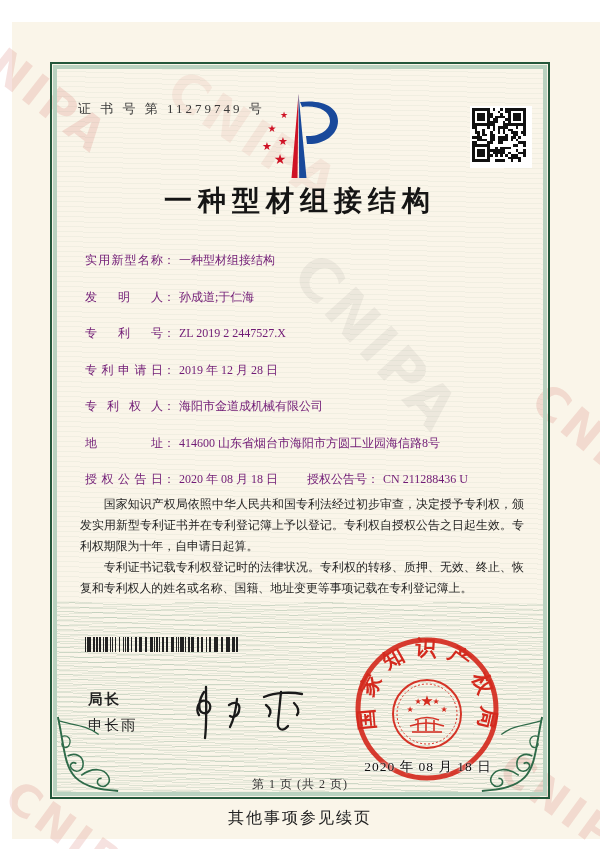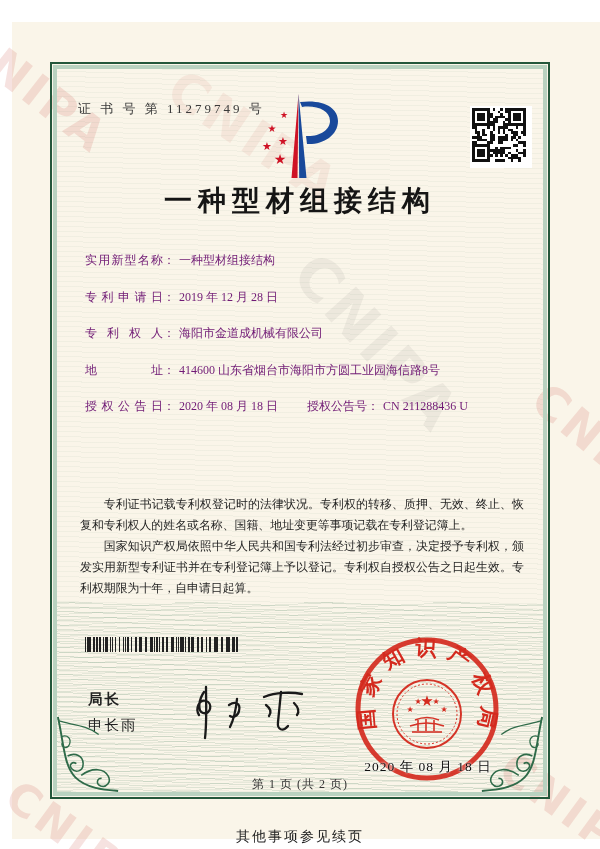--- a/index.html
+++ b/index.html
@@ -44,21 +44,21 @@
   .seal{position:absolute;left:300px;top:570px;width:150px;height:150px;}
   .seal-date{position:absolute;left:303px;top:694px;width:146px;text-align:center;
              font-size:13.5px;color:#101010;letter-spacing:1px;
              text-shadow:0 0 2px #fff,0 0 3px #fff;z-index:5;}
   .page-no{position:absolute;left:0;top:712px;width:100%;text-align:center;
            font-size:12px;color:#333;letter-spacing:1px;}
   .corner{position:absolute;bottom:2px;width:68px;height:82px;}
   .corner-l{left:2px;}
   .corner-r{right:2px;transform:scaleX(-1);}
   .continuation{position:absolute;left:0;top:808px;width:100%;text-align:center;
-                font-size:14px;color:#222;letter-spacing:2px;margin-top:20px;}
+                font-size:16px;color:#222;letter-spacing:2px;}
 </style>
 </head>
 <body>
 
 <div class="paper"></div>
 
 <div class="wm wm-pink" style="left:-18px;top:14px;font-size:46px;transform:rotate(38deg);">CNIPA</div>
 <div class="wm wm-pink-faint" style="left:190px;top:58px;font-size:52px;transform:rotate(34deg);">CNIPA</div>
 <div class="wm wm-grey" style="left:330px;top:240px;font-size:58px;transform:rotate(48deg);">CNIPA</div>
 <div class="wm wm-pink" style="left:556px;top:372px;font-size:46px;transform:rotate(40deg);">CNIPA</div>
@@ -330,39 +330,45 @@
       </svg>
   </div>
 
   <div class="title">一种型材组接结构</div>
 
   <div class="fields">
     <div class="field-row">
       <span class="flabel">实用新型名称</span><span class="fcolon">：</span><span class="fvalue">一种型材组接结构</span>
     </div>
     <div class="field-row">
+      <span class="flabel">发明人</span><span class="fcolon">：</span><span class="fvalue">孙成道;于仁海</span>
+    </div>
+    <div class="field-row">
+      <span class="flabel">专利号</span><span class="fcolon">：</span><span class="fvalue">ZL 2019 2 2447527.X</span>
+    </div>
+    <div class="field-row">
       <span class="flabel">专利申请日</span><span class="fcolon">：</span><span class="fvalue">2019 年 12 月 28 日</span>
     </div>
     <div class="field-row">
       <span class="flabel">专利权人</span><span class="fcolon">：</span><span class="fvalue">海阳市金道成机械有限公司</span>
     </div>
     <div class="field-row">
       <span class="flabel">地址</span><span class="fcolon">：</span><span class="fvalue">414600 山东省烟台市海阳市方圆工业园海信路8号</span>
     </div>
     <div class="field-row">
       <span class="flabel">授权公告日</span><span class="fcolon">：</span><span class="fvalue">2020 年 08 月 18 日</span>
       <span class="pair2">
         <span>授权公告号</span><span class="fcolon">：</span><span>CN 211288436 U</span>
       </span>
     </div>
   </div>
 
   <div class="paragraphs">
+    <p>国家知识产权局依照中华人民共和国专利法经过初步审查，决定授予专利权，颁发实用新型专利证书并在专利登记簿上予以登记。专利权自授权公告之日起生效。专利权期限为十年，自申请日起算。</p>
     <p>专利证书记载专利权登记时的法律状况。专利权的转移、质押、无效、终止、恢复和专利权人的姓名或名称、国籍、地址变更等事项记载在专利登记簿上。</p>
-    <p>国家知识产权局依照中华人民共和国专利法经过初步审查，决定授予专利权，颁发实用新型专利证书并在专利登记簿上予以登记。专利权自授权公告之日起生效。专利权期限为十年，自申请日起算。</p>
   </div>
 
   <div class="barcode">
     <svg viewBox="0 0 156 15" preserveAspectRatio="none">
         <rect x="0" y="0" width="1" height="15" fill="#222"></rect>
         <rect x="2" y="0" width="4" height="15" fill="#222"></rect>
         <rect x="8" y="0" width="2" height="15" fill="#222"></rect>
         <rect x="11" y="0" width="2" height="15" fill="#222"></rect>
         <rect x="14" y="0" width="2" height="15" fill="#222"></rect>
         <rect x="18" y="0" width="1" height="15" fill="#222"></rect>

